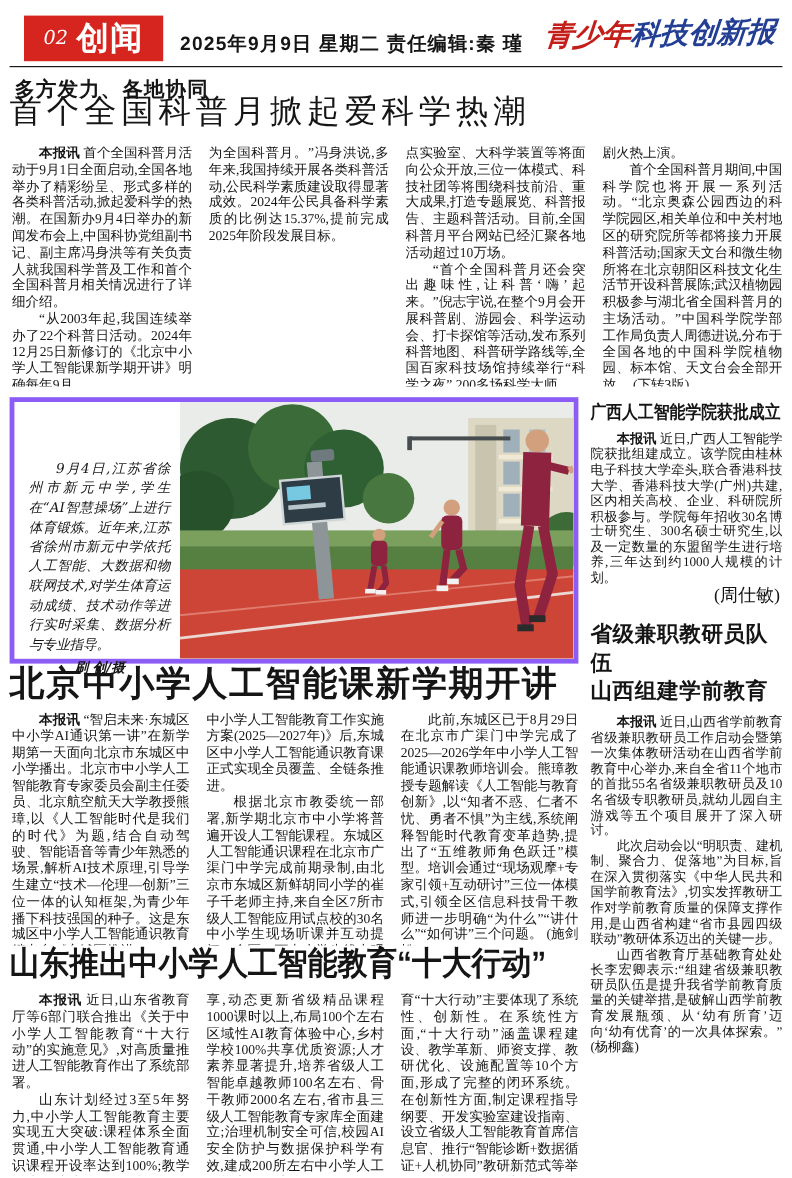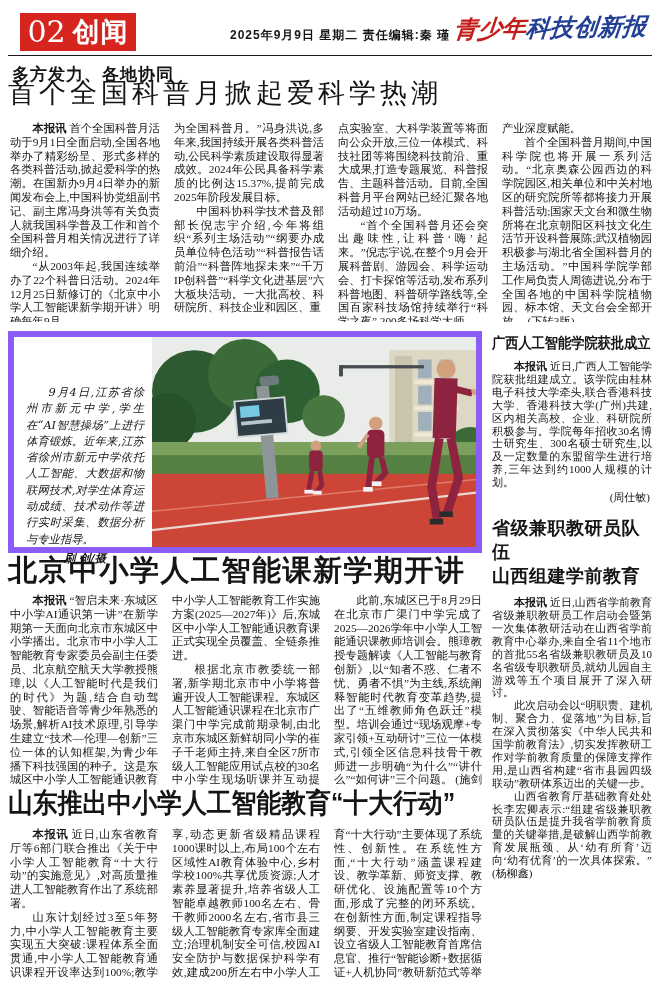--- a/index.html
+++ b/index.html
@@ -1,24 +1,24 @@
 <!DOCTYPE html>
 <html><head>
 <meta charset="utf-8">
 <style>
   html,body{margin:0;padding:0;background:#f2f2f0;}
   .page{position:relative;width:660px;height:982px;background:#ffffff;
         font-family:"Liberation Serif",serif;color:#151515;overflow:hidden;margin:0 auto;}
   
   .section-tag{position:absolute;left:20px;top:13px;width:116px;height:38px;background:#d6251f;
                color:#fff;display:flex;align-items:center;justify-content:center;gap:7px;}
-  .tag-num{font-family:"DejaVu Serif",serif;font-size:30px;line-height:1;}
+  .tag-num{font-family:"DejaVu Serif",serif;font-style:italic;font-size:16px;line-height:1;}
   .tag-name{font-family:"Liberation Sans",sans-serif;font-weight:900;font-size:27px;line-height:1;letter-spacing:1px;}
-  .date-line{position:absolute;left:150px;top:27px;width:380px;text-align:center;
-             font-family:"Liberation Sans",sans-serif;font-size:12px;font-weight:bold;letter-spacing:1px;}
+  .date-line{position:absolute;left:150px;top:27px;width:380px;
+             font-family:"Liberation Sans",sans-serif;font-size:16px;font-weight:bold;letter-spacing:1px;}
   .masthead{position:absolute;right:14px;top:12px;font-family:"DejaVu Serif",serif;
             font-style:italic;font-weight:bold;font-size:24px;transform:skewX(-6deg) rotate(-1deg);white-space:nowrap;}
   .masthead .m1{color:#c41e1a;}
   .masthead .m2{color:#223f94;}
   .header-rule{position:absolute;left:8px;right:8px;top:55px;border-top:1.5px solid #1a1a1a;}
   
   .kicker{position:absolute;left:12px;top:63px;font-family:"Liberation Sans",sans-serif;
           font-weight:bold;font-size:17px;letter-spacing:1px;}
   .main-headline{position:absolute;left:8px;top:80px;width:648px;font-family:"Liberation Sans",sans-serif;
                  font-weight:400;font-size:27px;line-height:1;letter-spacing:4px;white-space:nowrap;}
@@ -29,37 +29,37 @@
                 transform:scaleX(0.92);transform-origin:left center;}
   
   .cols{position:absolute;display:flex;gap:14px;}
   .col{flex:1;font-size:11.3px;line-height:13.8px;text-align:justify;overflow:hidden;}
   .col p{margin:0;text-indent:2em;}
   .col p.cont{text-indent:0;}
   .art1{left:10px;top:122px;width:642px;height:200px;}
   .art2{left:10px;top:594px;width:472px;height:194px;}
   .art3{left:10px;top:828px;width:472px;height:152px;}
   
-  .photo-box{position:absolute;left:8px;top:331px;width:474px;height:222px;border:6px solid #8b5cf6;
+  .photo-box{position:absolute;left:8px;top:331px;width:474px;height:222px;border:4px solid #8b5cf6;
              display:flex;background:#fff;box-sizing:border-box;}
   .caption{width:138px;box-sizing:border-box;padding:48px 8px 6px 12px;font-family:"DejaVu Serif",serif;
            font-style:italic;font-size:11.3px;line-height:16.3px;text-align:justify;}
   .caption .cap-text{text-indent:2em;margin:0;}
   .caption .credit{text-align:center;margin-top:2px;font-weight:bold;}
   .photo{flex:1;position:relative;overflow:hidden;}
   .photo svg{display:block;width:100%;height:100%;}
   
   .sidebar{position:absolute;left:492px;top:332px;width:160px;height:648px;overflow:hidden;}
   .side-headline-1{font-family:"Liberation Sans",sans-serif;font-weight:900;font-size:15px;
                    white-space:nowrap;transform:scaleX(0.88);transform-origin:left center;margin:2px 0 7px 0;}
   .side-headline-2{font-family:"Liberation Sans",sans-serif;font-weight:900;font-size:18px;line-height:24px;
                    margin:12px 0 8px 0;letter-spacing:0.5px;}
   .side-body{font-size:11px;line-height:12.9px;text-align:justify;}
   .side-body p{margin:0;text-indent:2em;}
-  .side-byline{font-size:11px;line-height:14px;text-align:right;margin:1px 2px 0 0;}
+  .side-byline{font-size:15px;line-height:14px;text-align:right;margin:1px 2px 0 0;}
   b{font-weight:bold;}
 </style>
 </head>
 <body>
 
 <div class="page">
 
   <div class="section-tag">
     <span class="tag-num">02</span>
     <span class="tag-name">创闻</span>
@@ -70,28 +70,27 @@
 
   <div class="kicker">多方发力、各地协同</div>
   <div class="main-headline">首个全国科普月掀起爱科学热潮</div>
   <div class="cols art1">
     <div class="col">
         <p><b>本报讯</b> 首个全国科普月活动于9月1日全面启动,全国各地举办了精彩纷呈、形式多样的各类科普活动,掀起爱科学的热潮。在国新办9月4日举办的新闻发布会上,中国科协党组副书记、副主席冯身洪等有关负责人就我国科学普及工作和首个全国科普月相关情况进行了详细介绍。</p>
         <p>“从2003年起,我国连续举办了22个科普日活动。2024年12月25日新修订的《北京中小学人工智能课新学期开讲》明确每年9月</p>
       </div>
     <div class="col">
         <p class="cont">为全国科普月。”冯身洪说,多年来,我国持续开展各类科普活动,公民科学素质建设取得显著成效。2024年公民具备科学素质的比例达15.37%,提前完成2025年阶段发展目标。</p>
-        <p>中国科协科学技术普及部部长倪志宇介绍,今年将组织“系列主场活动”“纲要办成员单位特色活动”“科普报告话前沿”“科普阵地探未来”“千万IP创科普”“科学文化进基层”六大板块活动。一大批高校、科研院所、科技企业和园区、重</p>
       </div>
     <div class="col">
         <p class="cont">点实验室、大科学装置等将面向公众开放,三位一体模式、科技社团等将围绕科技前沿、重大成果,打造专题展览、科普报告、主题科普活动。目前,全国科普月平台网站已经汇聚各地活动超过10万场。</p>
         <p>“首个全国科普月还会突出趣味性,让科普‘嗨’起来。”倪志宇说,在整个9月会开展科普剧、游园会、科学运动会、打卡探馆等活动,发布系列科普地图、科普研学路线等,全国百家科技场馆持续举行“科学之夜”,200多场科学大师</p>
       </div>
     <div class="col">
-        <p class="cont">产业深度赋能。</p>
+        <p class="cont">剧火热上演。</p>
         <p>首个全国科普月期间,中国科学院也将开展一系列活动。“北京奥森公园西边的科学院园区,相关单位和中关村地区的研究院所等都将接力开展科普活动;国家天文台和微生物所将在北京朝阳区科技文化生活节开设科普展陈;武汉植物园积极参与湖北省全国科普月的主场活动。”中国科学院学部工作局负责人周德进说,分布于全国各地的中国科学院植物园、标本馆、天文台会全部开放。  (下转3版)</p>
       </div>
   </div>
 
   <div class="photo-box">
     <div class="caption">
       <p class="cap-text">9月4日,江苏省徐州市新元中学,学生在“AI智慧操场”上进行体育锻炼。近年来,江苏省徐州市新元中学依托人工智能、大数据和物联网技术,对学生体育运动成绩、技术动作等进行实时采集、数据分析与专业指导。</p>
       <div class="credit">刷 创/摄</div>
     </div>
     <div class="photo">

